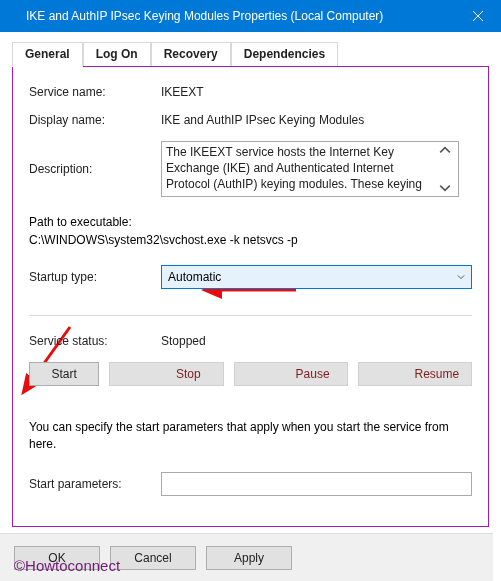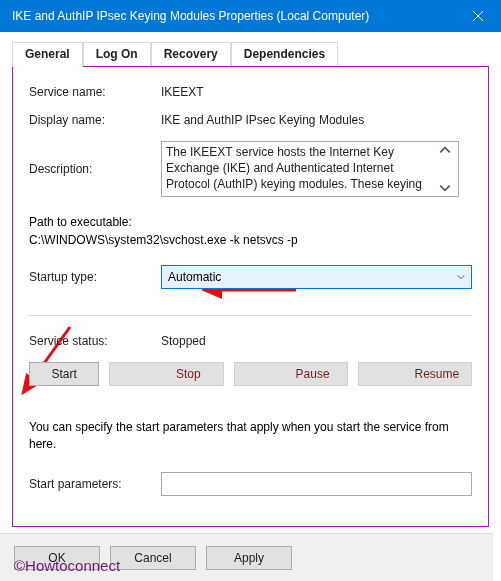--- a/index.html
+++ b/index.html
@@ -13,21 +13,21 @@
     position: relative;
   }
   .titlebar {
     background: #0078d7;
     color: #fff;
     height: 32px;
     display: flex;
     align-items: center;
     padding: 0 0 0 12px;
   }
-  .titlebar-title { flex: 1; font-size: 12px; }
+  .titlebar-title { flex: 1; font-size: 12px; margin-left: 14px; }
   .titlebar-close {
     width: 46px; height: 32px;
     display: flex; align-items: center; justify-content: center;
     color: #fff;
   }
   .body {
     padding: 10px 12px 46px 12px;
     background: #fff;
     height: 549px;
     position: relative;

